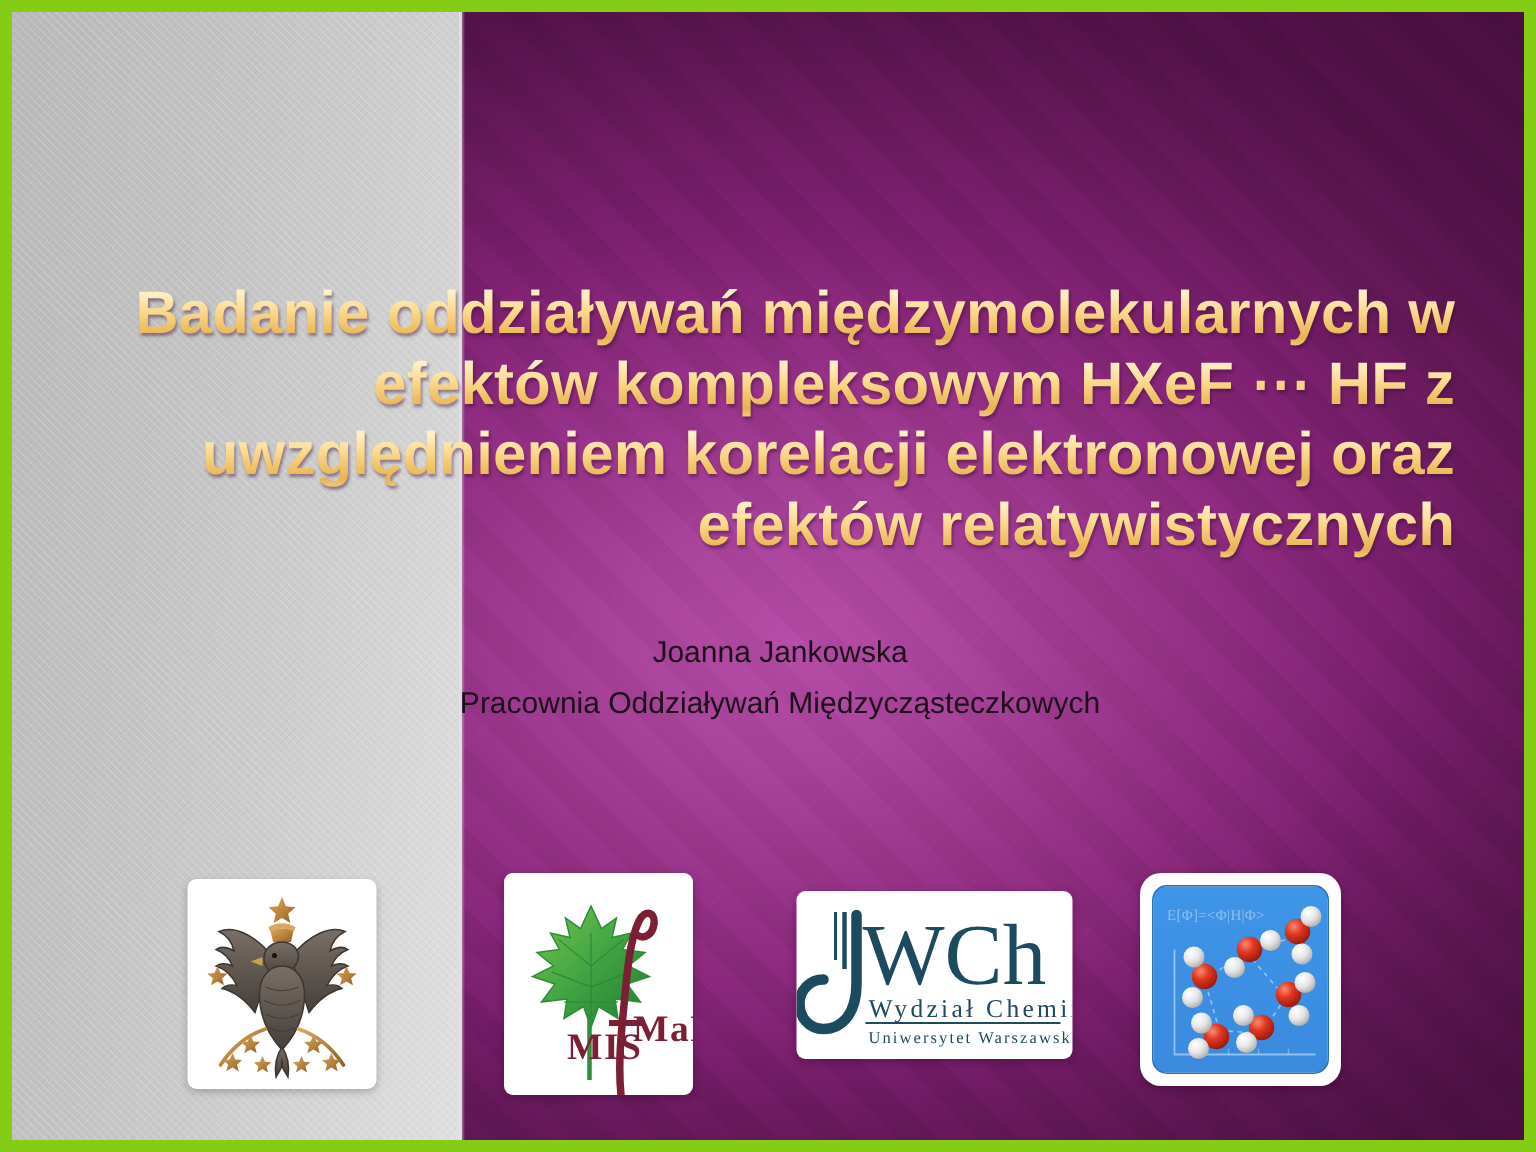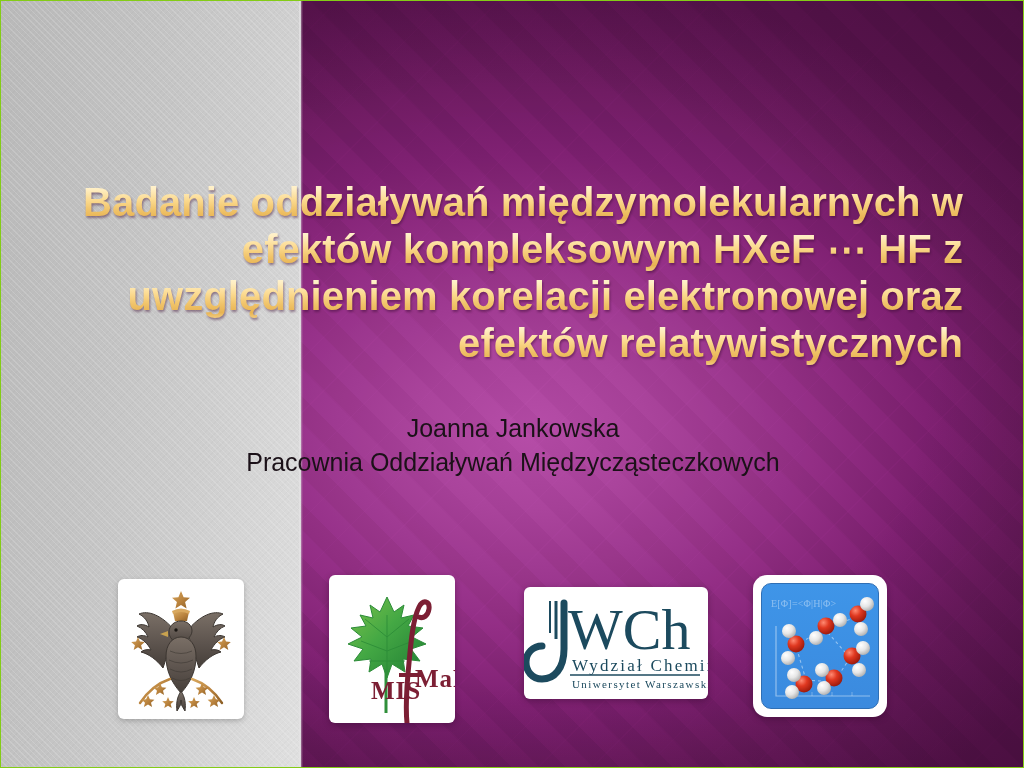--- a/index.html
+++ b/index.html
@@ -10,21 +10,21 @@
     width: 1024px; height: 768px;
     font-family: "Liberation Sans", sans-serif;
     overflow: hidden;
   }
 
   #slide {
     position: relative;
     width: 1024px; height: 768px;
     overflow: hidden;
     box-sizing: border-box;
-    border: 1px solid #84cc16;
+    border: 8px solid #84cc16;
     background: #0f766e;
     padding-left: 15px;
   }
 
   
   .bg-purple {
     position: absolute; inset: 0;
     background:
       radial-gradient(ellipse 62% 58% at 52% 56%,
           #b44ba6 0%,
@@ -118,21 +118,21 @@
 
   
   #subtitle-block {
     position: absolute;
     left: 62px; top: 410px;
     width: 900px;
     text-align: center;
     z-index: 6;
   }
   .subtitle-line {
-    font-size: 25px;
+    font-size: 20px;
     line-height: 34px;
     color: #1b1118;
     white-space: nowrap;
   }
 
   
   #logo-row {
     position: absolute;
     left: 0; top: 570px;
     width: 1024px; height: 155px;

